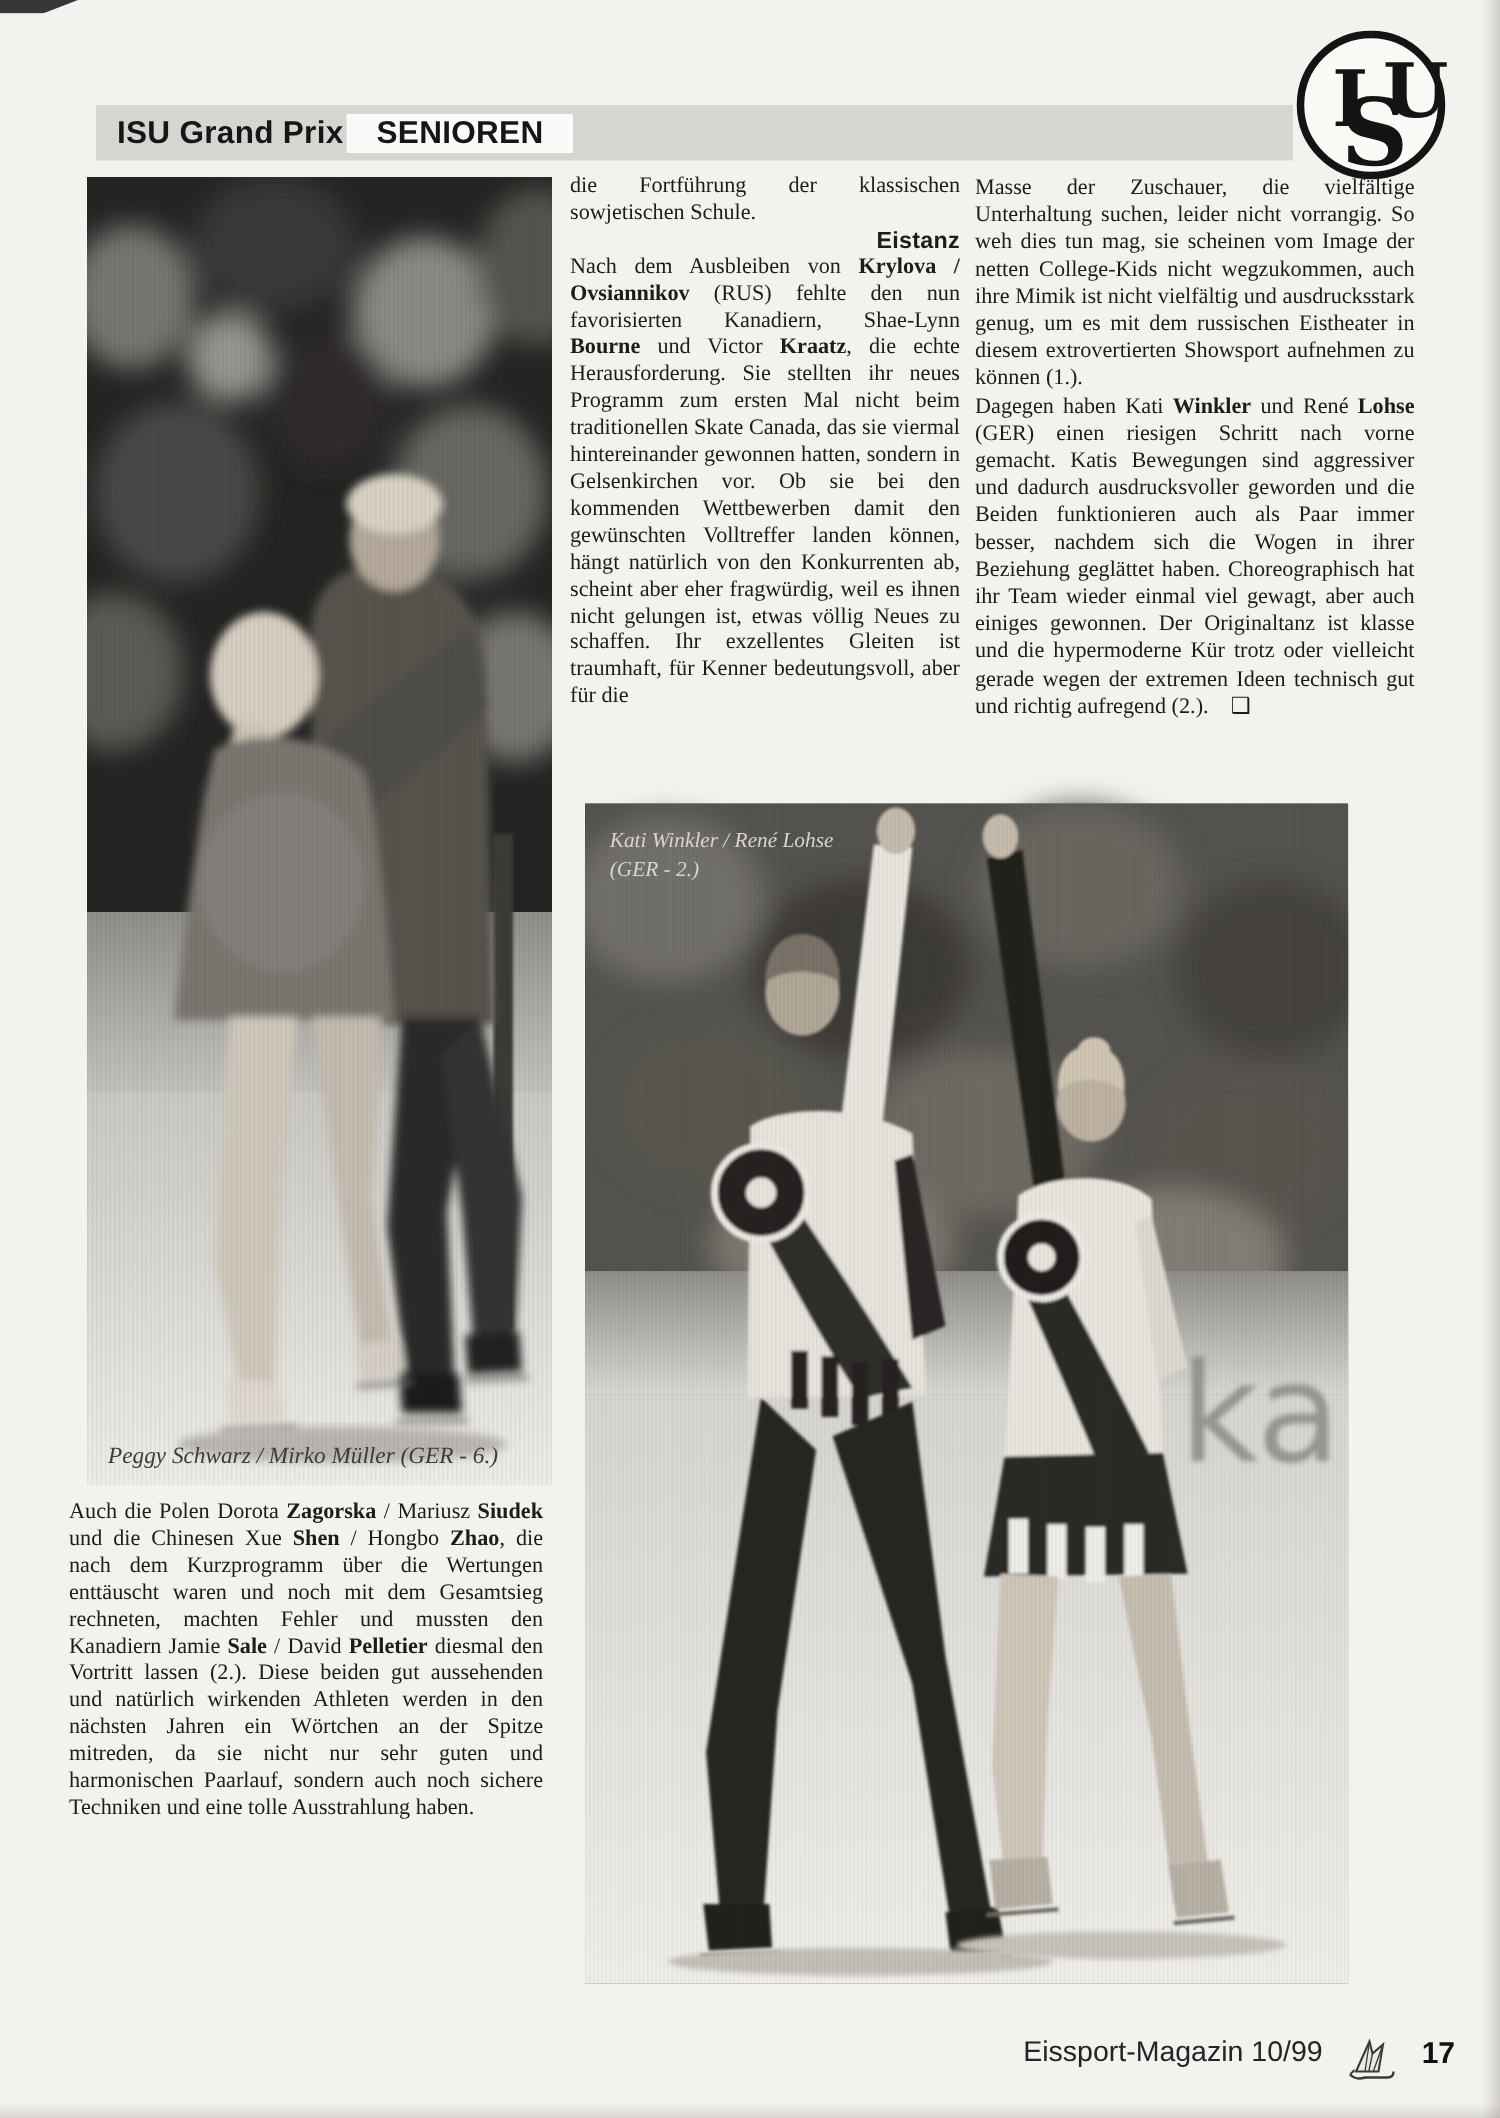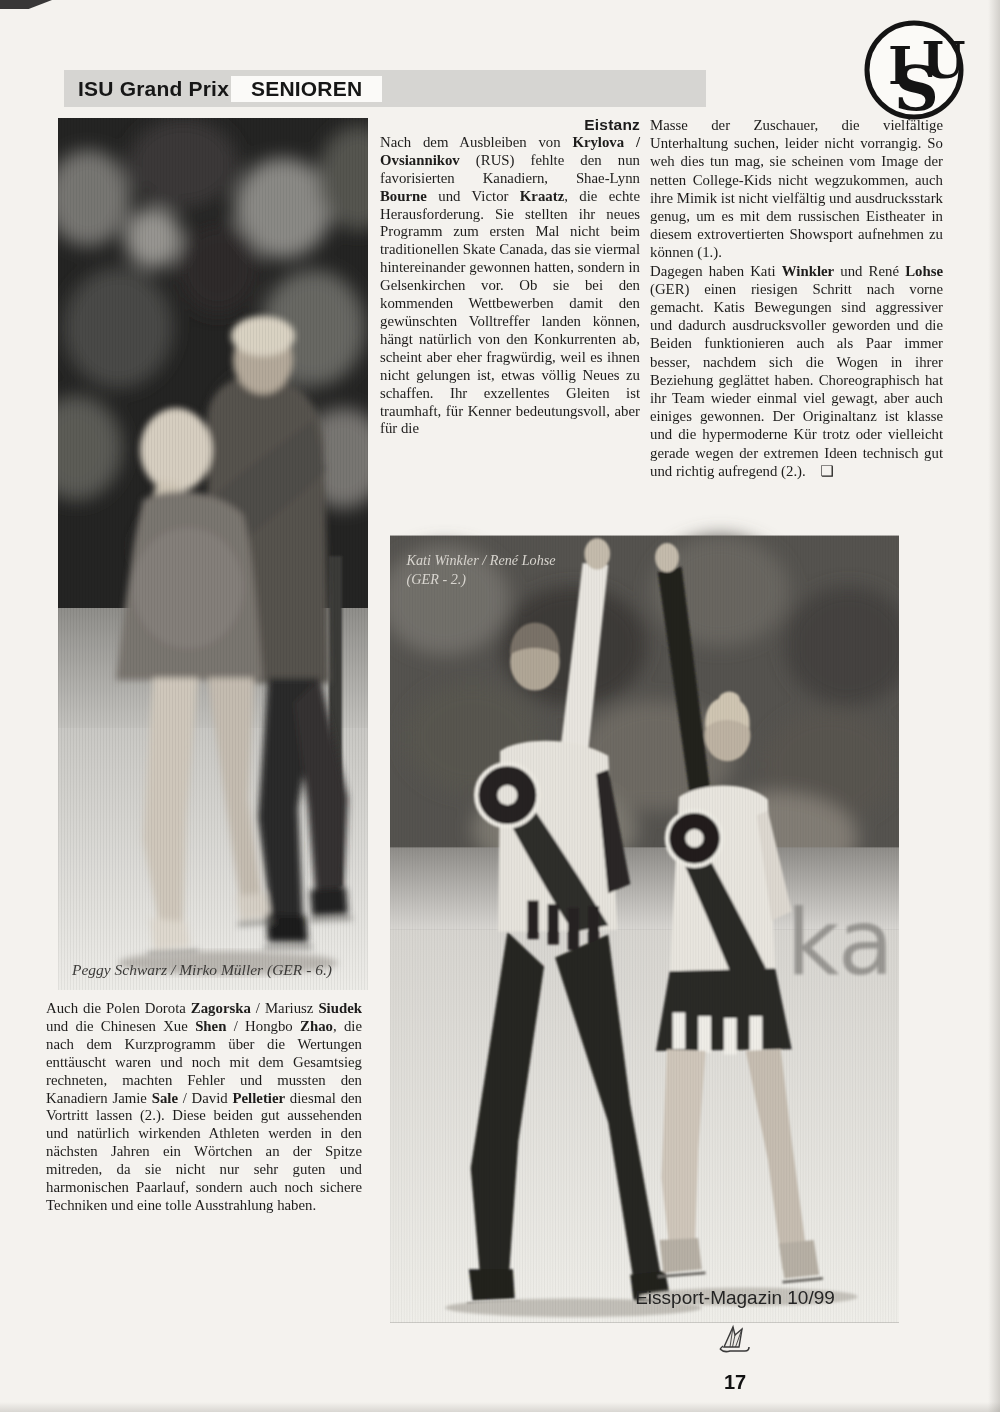--- a/index.html
+++ b/index.html
@@ -14,21 +14,21 @@
     font-family:"Liberation Serif", serif;color:var(--ink);
   }
   .scan-wedge{position:absolute;left:0;top:0;width:52px;height:9px;background:#161616;
     clip-path:polygon(0 0,100% 0,55% 100%,0 100%);opacity:.85;}
   .edge-shade{position:absolute;right:0;top:0;width:12px;height:100%;
     background:linear-gradient(to left,rgba(120,116,110,.28),rgba(120,116,110,0));}
   .bottom-shade{position:absolute;left:0;bottom:0;width:100%;height:10px;
     background:linear-gradient(to top,rgba(120,116,110,.22),rgba(120,116,110,0));}
 
   .header-bar{
-    position:absolute;left:64px;top:70px;width:642px;height:37px;
+    position:absolute;left:64px;top:70px;width:798px;height:37px;
     background:var(--bar);display:flex;align-items:center;padding-left:14px;
     font-family:"Liberation Sans", sans-serif;font-weight:bold;font-size:21px;
     letter-spacing:.2px;color:#161616;white-space:nowrap;
   }
   .header-bar .hl{background:#fbfaf8;padding:1px 20px;margin:0 2px;}
 
   .isu-logo{position:absolute;left:858px;top:14px;width:112px;height:112px;}
 
   .photo{position:absolute;overflow:hidden;}
   .photo svg{display:block;width:100%;height:100%;}
@@ -41,22 +41,22 @@
   .col-right{left:650px;top:116px;width:293px;line-height:18.2px;}
   .col-bottom{left:46px;top:1000px;width:316px;}
   .heading-sans{
     font-family:"Liberation Sans", sans-serif;font-weight:bold;font-size:15.5px;
     margin:16px 0 6px;text-align:right;letter-spacing:.2px;
   }
   b{font-weight:bold;}
 
   .footer{
     position:absolute;left:500px;top:1358px;width:470px;height:36px;
-    display:flex;align-items:center;justify-content:flex-end;gap:15px;
-    font-family:"Liberation Sans", sans-serif;color:#242424;flex-direction:column;
+    display:flex;justify-content:flex-end;gap:15px;
+    font-family:"Liberation Sans", sans-serif;color:#242424;
   }
   .footer .mag{font-size:19px;}
   .footer .pageno{font-size:20px;font-weight:bold;color:#111;}
   .footer svg{display:block;}
 </style>
 </head>
 <body>
 
 <div class="page">
 
@@ -144,20 +144,21 @@
         <path d="M252 772 L288 770 L290 796 L254 798 Z" fill="#242322"></path>
         <path d="M90 836 L140 834 M180 806 L216 803 M206 830 L254 829 M252 802 L294 800" stroke="#6a6965" stroke-width="3" fill="none"></path>
       </g>
       <ellipse cx="170" cy="845" rx="110" ry="12" fill="#b9b6b0" filter="url(#b3)"></ellipse>
       <rect width="310" height="872" fill="url(#ht1)"></rect>
       <text x="14" y="857" font-family="'Liberation Serif',serif" font-style="italic" font-size="15.5" fill="#3c3b39">Peggy Schwarz / Mirko Müller (GER - 6.)</text>
     </svg>
   </div>
 
   <div class="col col-middle">
+    <p>die Fortführung der klassischen sowjetischen Schule.</p>
     <p class="heading-sans">Eistanz</p>
     <p>Nach dem Ausbleiben von <b>Krylova / Ovsiannikov</b> (RUS) fehlte den nun favorisierten Kanadiern, Shae-Lynn <b>Bourne</b> und Victor <b>Kraatz</b>, die echte Herausforderung. Sie stellten ihr neues Programm zum ersten Mal nicht beim traditionellen Skate Canada, das sie viermal hintereinander gewonnen hatten, sondern in Gelsenkirchen vor. Ob sie bei den kommenden Wettbewerben damit den gewünschten Volltreffer landen können, hängt natürlich von den Konkurrenten ab, scheint aber eher fragwürdig, weil es ihnen nicht gelungen ist, etwas völlig Neues zu schaffen. Ihr exzellentes Gleiten ist traumhaft, für Kenner bedeutungsvoll, aber für die</p>
   </div>
 
   <div class="col col-right">
     <p>Masse der Zuschauer, die vielfältige Unterhaltung suchen, leider nicht vorrangig. So weh dies tun mag, sie scheinen vom Image der netten College-Kids nicht wegzukommen, auch ihre Mimik ist nicht vielfältig und ausdrucksstark genug, um es mit dem russischen Eistheater in diesem extrovertierten Showsport aufnehmen zu können (1.).</p>
     <p>Dagegen haben Kati <b>Winkler</b> und René <b>Lohse</b> (GER) einen riesigen Schritt nach vorne gemacht. Katis Bewegungen sind aggressiver und dadurch ausdrucksvoller geworden und die Beiden funktionieren auch als Paar immer besser, nachdem sich die Wogen in ihrer Beziehung geglättet haben. Choreographisch hat ihr Team wieder einmal viel gewagt, aber auch einiges gewonnen. Der Originaltanz ist klasse und die hypermoderne Kür trotz oder vielleicht gerade wegen der extremen Ideen technisch gut und richtig aufregend (2.).  ❑</p>
   </div>
 
   <div class="photo photo-right">

